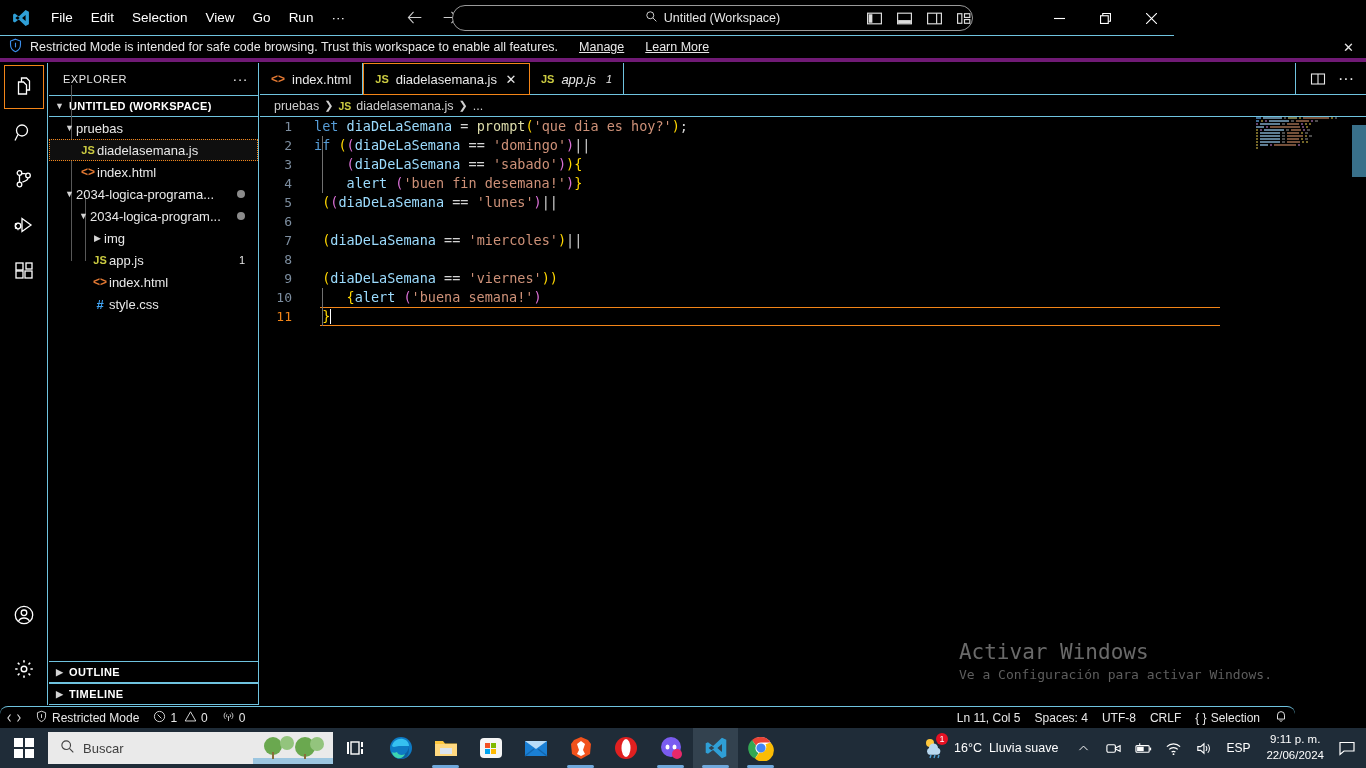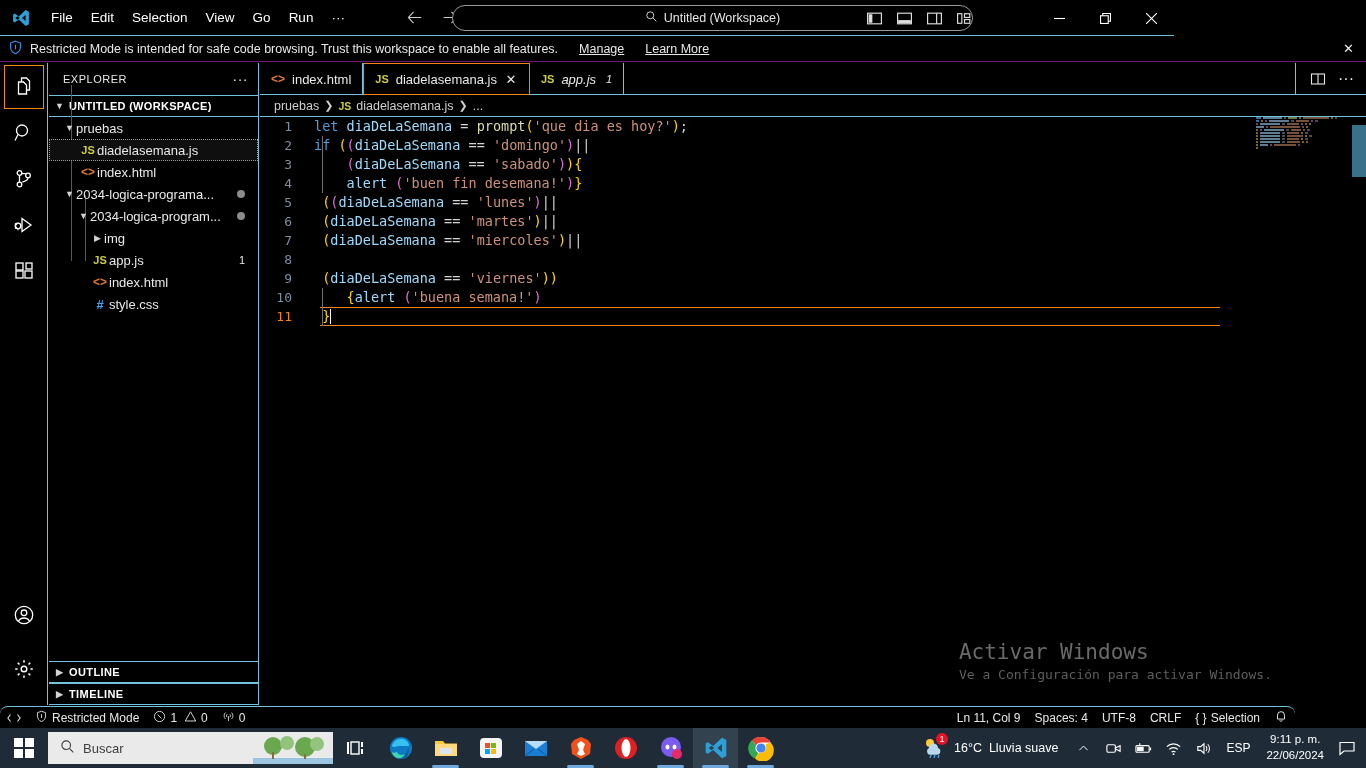--- a/index.html
+++ b/index.html
@@ -31,21 +31,21 @@
   }
   .layoutbtns { position: absolute; right: 200px; top: 0; height: 36px; display: flex; align-items: center; gap: 10px; }
   .lbtn { width: 20px; height: 20px; display: flex; align-items: center; justify-content: center; cursor: pointer; }
   .wincontrols { position: absolute; right: 0; top: 0; height: 36px; display: flex; }
   .wc { width: 46px; height: 36px; display: flex; align-items: center; justify-content: center; color: #fff; cursor: pointer; }
 
   
   .banner {
     position: absolute; top: 36px; left: 0; width: 1366px; height: 26px;
     background: #000; display: flex; align-items: center; padding-left: 8px;
-    border-bottom: 1px solid #701a75; color: #e8e8e8; font-size: 12.5px; gap: 7px;
+    border-bottom: 4px solid #701a75; color: #e8e8e8; font-size: 12.5px; gap: 7px;
   }
   .banner a { color: #e8e8e8; text-decoration: underline; margin-left: 14px; cursor: pointer; }
 
   
   .activitybar {
     position: absolute; top: 63px; left: 0; width: 48px; height: 642px;
     background: #000; border-right: 1px solid #6fc3df;
     display: flex; flex-direction: column; align-items: center;
   }
   .act { width: 40px; height: 44px; display: flex; align-items: center; justify-content: center; cursor: pointer; margin-top: 2px; }
@@ -458,21 +458,20 @@
           <div class="code-line">
             <div class="ln">4</div>
             <div class="ctext"><span class="op">    </span><span class="var">alert</span><span class="op"> </span><span class="b2">(</span><span class="str">'buen fin desemana!'</span><span class="b2">)</span><span class="b1">}</span></div>
           </div>
           <div class="code-line">
             <div class="ln">5</div>
             <div class="ctext"><span class="op"> </span><span class="b1">(</span><span class="b2">(</span><span class="var">diaDeLaSemana</span><span class="op"> </span><span class="op">==</span><span class="op"> </span><span class="str">'lunes'</span><span class="b2">)</span><span class="op">||</span></div>
           </div>
           <div class="code-line">
             <div class="ln">6</div>
-            <div class="ctext"><span class="op"> </span><span class="b1">(</span><span class="var">diaDeLaSemana</span><span class="op"> </span><span class="op">==</span><span class="op"> </span><span class="str">'martes'</span><span class="b1">)</span><span class="op">||</span></div>
           </div>
           <div class="code-line">
             <div class="ln">7</div>
             <div class="ctext"><span class="op"> </span><span class="b1">(</span><span class="var">diaDeLaSemana</span><span class="op"> </span><span class="op">==</span><span class="op"> </span><span class="str">'miercoles'</span><span class="b1">)</span><span class="op">||</span></div>
           </div>
           <div class="code-line">
             <div class="ln">8</div>
           </div>
           <div class="code-line">
             <div class="ln">9</div>
@@ -627,21 +626,21 @@
       <span>
         <svg width="13" height="13" viewBox="0 0 16 16">
             <path d="M4.2 3.2A5.5 5.5 0 0 0 4.2 11M11.8 3.2a5.5 5.5 0 0 1 0 7.8M6.2 5.2a2.8 2.8 0 0 0 0 3.8M9.8 5.2a2.8 2.8 0 0 1 0 3.8" fill="none" stroke="#e8e8e8" stroke-width="1"></path>
             <path d="M8 7.5v6" stroke="#e8e8e8" stroke-width="1"></path>
           </svg>
       </span>
       <span>0</span>
     </div>
 
     <div class="st-right">
-      <div class="st">Ln 11, Col 9</div>
+      <div class="st">Ln 11, Col 5</div>
       <div class="st">Spaces: 4</div>
       <div class="st">UTF-8</div>
       <div class="st">CRLF</div>
       <div class="st">
         <span>{&nbsp;}</span>
         <span>Selection</span>
       </div>
       <div class="st">
         <span>
           <svg width="14" height="14" viewBox="0 0 16 16">

